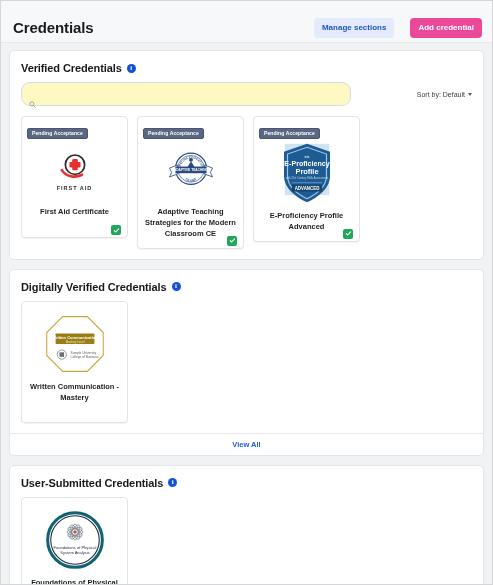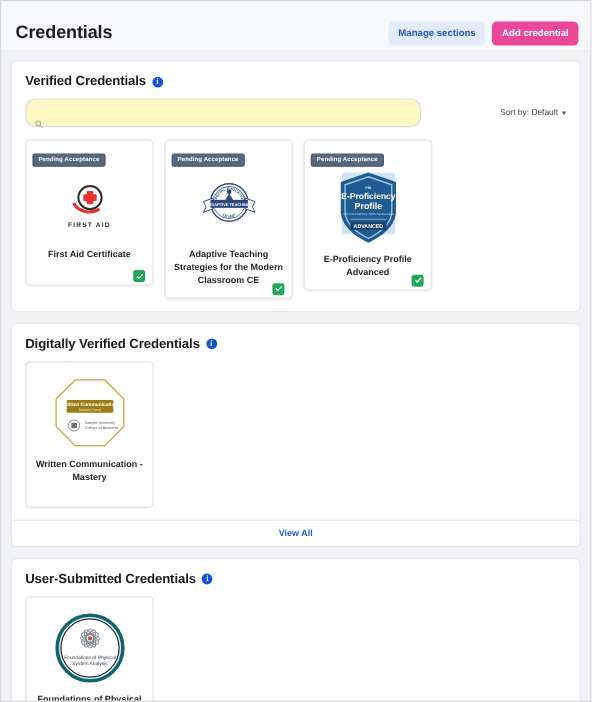--- a/index.html
+++ b/index.html
@@ -24,21 +24,21 @@
     background: #f7f8f9;
     display: flex; align-items: center;
     padding: 12px 10px 0 12px;
     border-bottom: 1px solid #e6e8ea;
   }
   .page-title {
     font-size: 15px; font-weight: 700; color: #1b1b1d;
     letter-spacing: -0.1px;
   }
   .header-actions {
-    margin-left: auto; display: flex; align-items: flex-start; gap: 6px;
+    margin-left: auto; display: flex; align-items: flex-start; gap: 16px;
   }
   .btn {
     font-family: "Liberation Sans", sans-serif;
     font-size: 8px; font-weight: 700;
     border-radius: 4px;
     padding: 6px 8px;
     border: none; cursor: pointer;
     line-height: 1;
     white-space: nowrap;
   }

